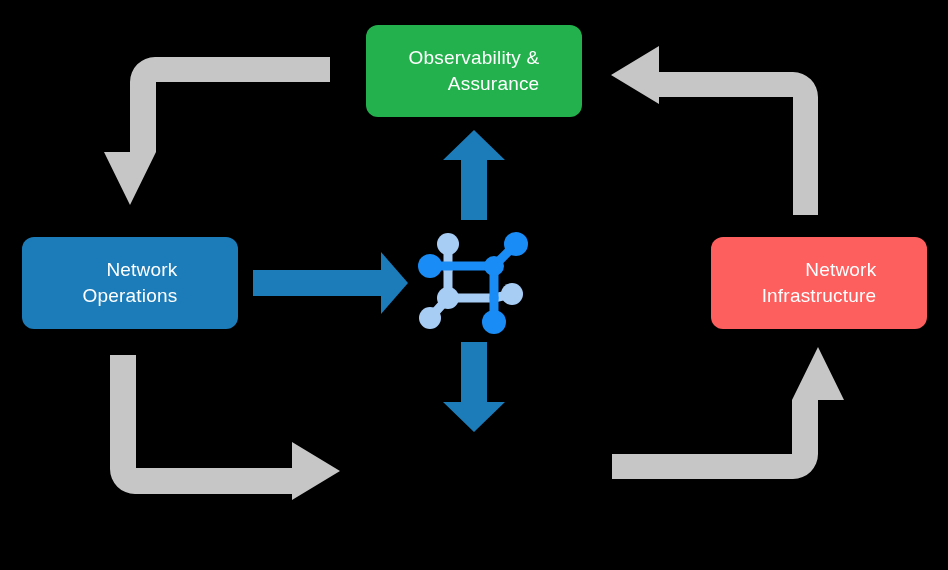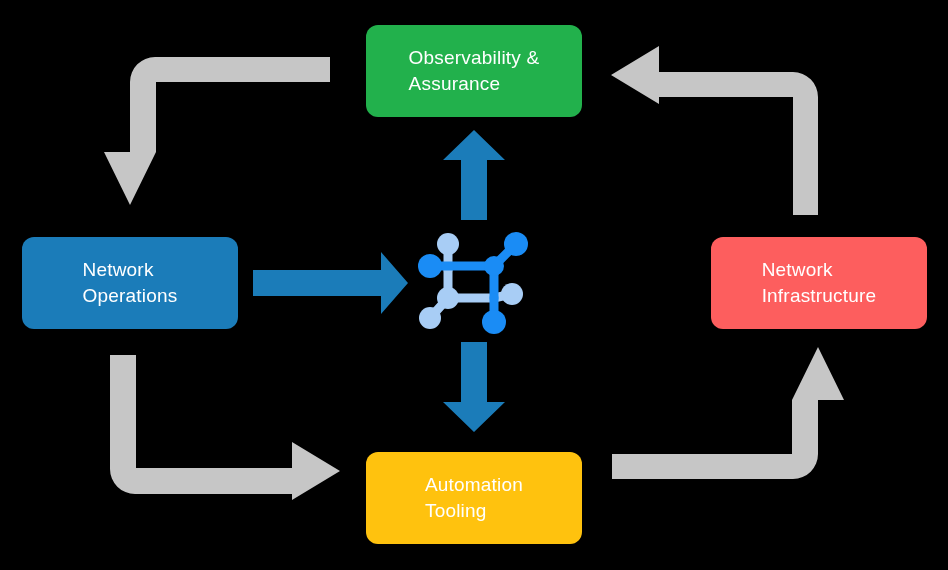--- a/index.html
+++ b/index.html
@@ -27,21 +27,21 @@
     width: 948px;
     height: 570px;
     display: block;
   }
   .node-box {
     position: absolute;
     border-radius: 12px;
     display: flex;
     align-items: center;
     justify-content: center;
-    text-align: left;
+    text-align: right;
     color: #ffffff;
     font-family: "Liberation Sans", sans-serif;
     font-size: 19px;
     line-height: 1.35;
     font-weight: 400;
     letter-spacing: 0.2px;
     box-sizing: border-box;
     padding: 24px 10px;
     user-select: none;
   }
@@ -169,18 +169,14 @@
   <div class="node-box" id="node-operations" style="background:#1b7cb9">
     <span class="node-label">Network
 Operations</span>
   </div>
 
   <div class="node-box" id="node-infrastructure" style="background:#fd5e5e">
     <span class="node-label">Network
 Infrastructure</span>
   </div>
 
-  <div class="node-box" id="node-automation" style="background:#ffc20e">
-    <span class="node-label">Automation
-Tooling</span>
-  </div>
 
 </div>
 
 </body></html>

